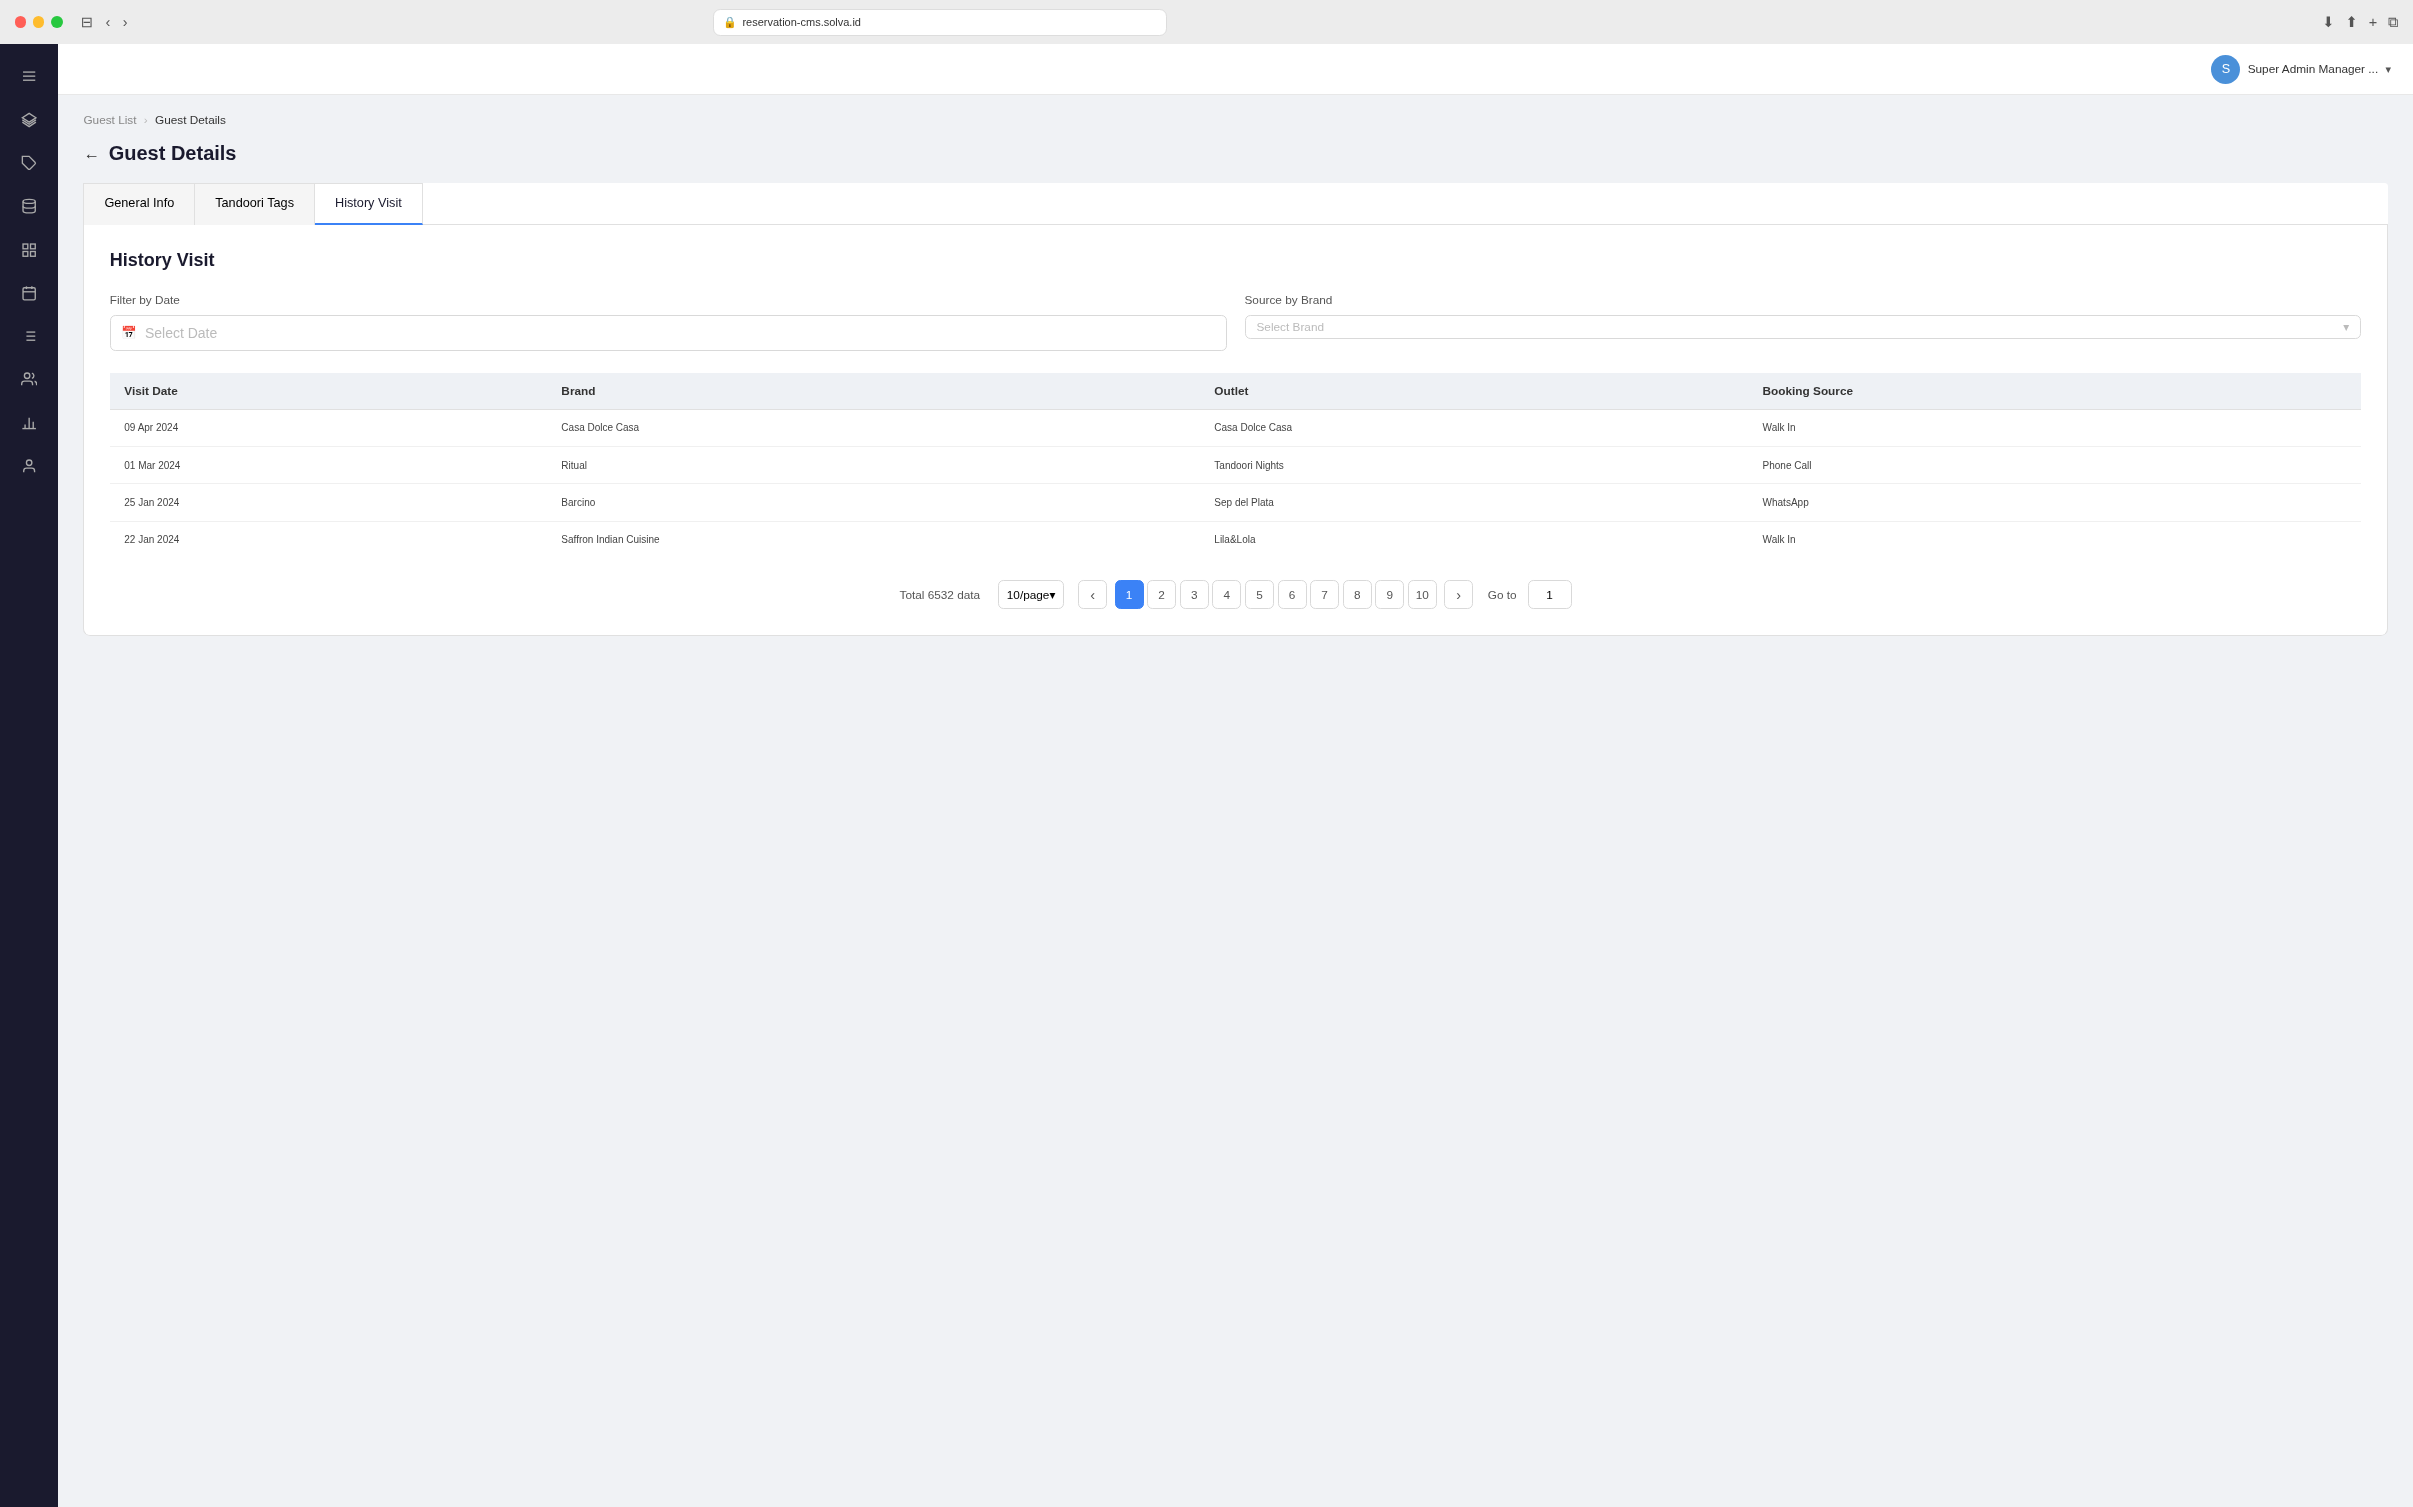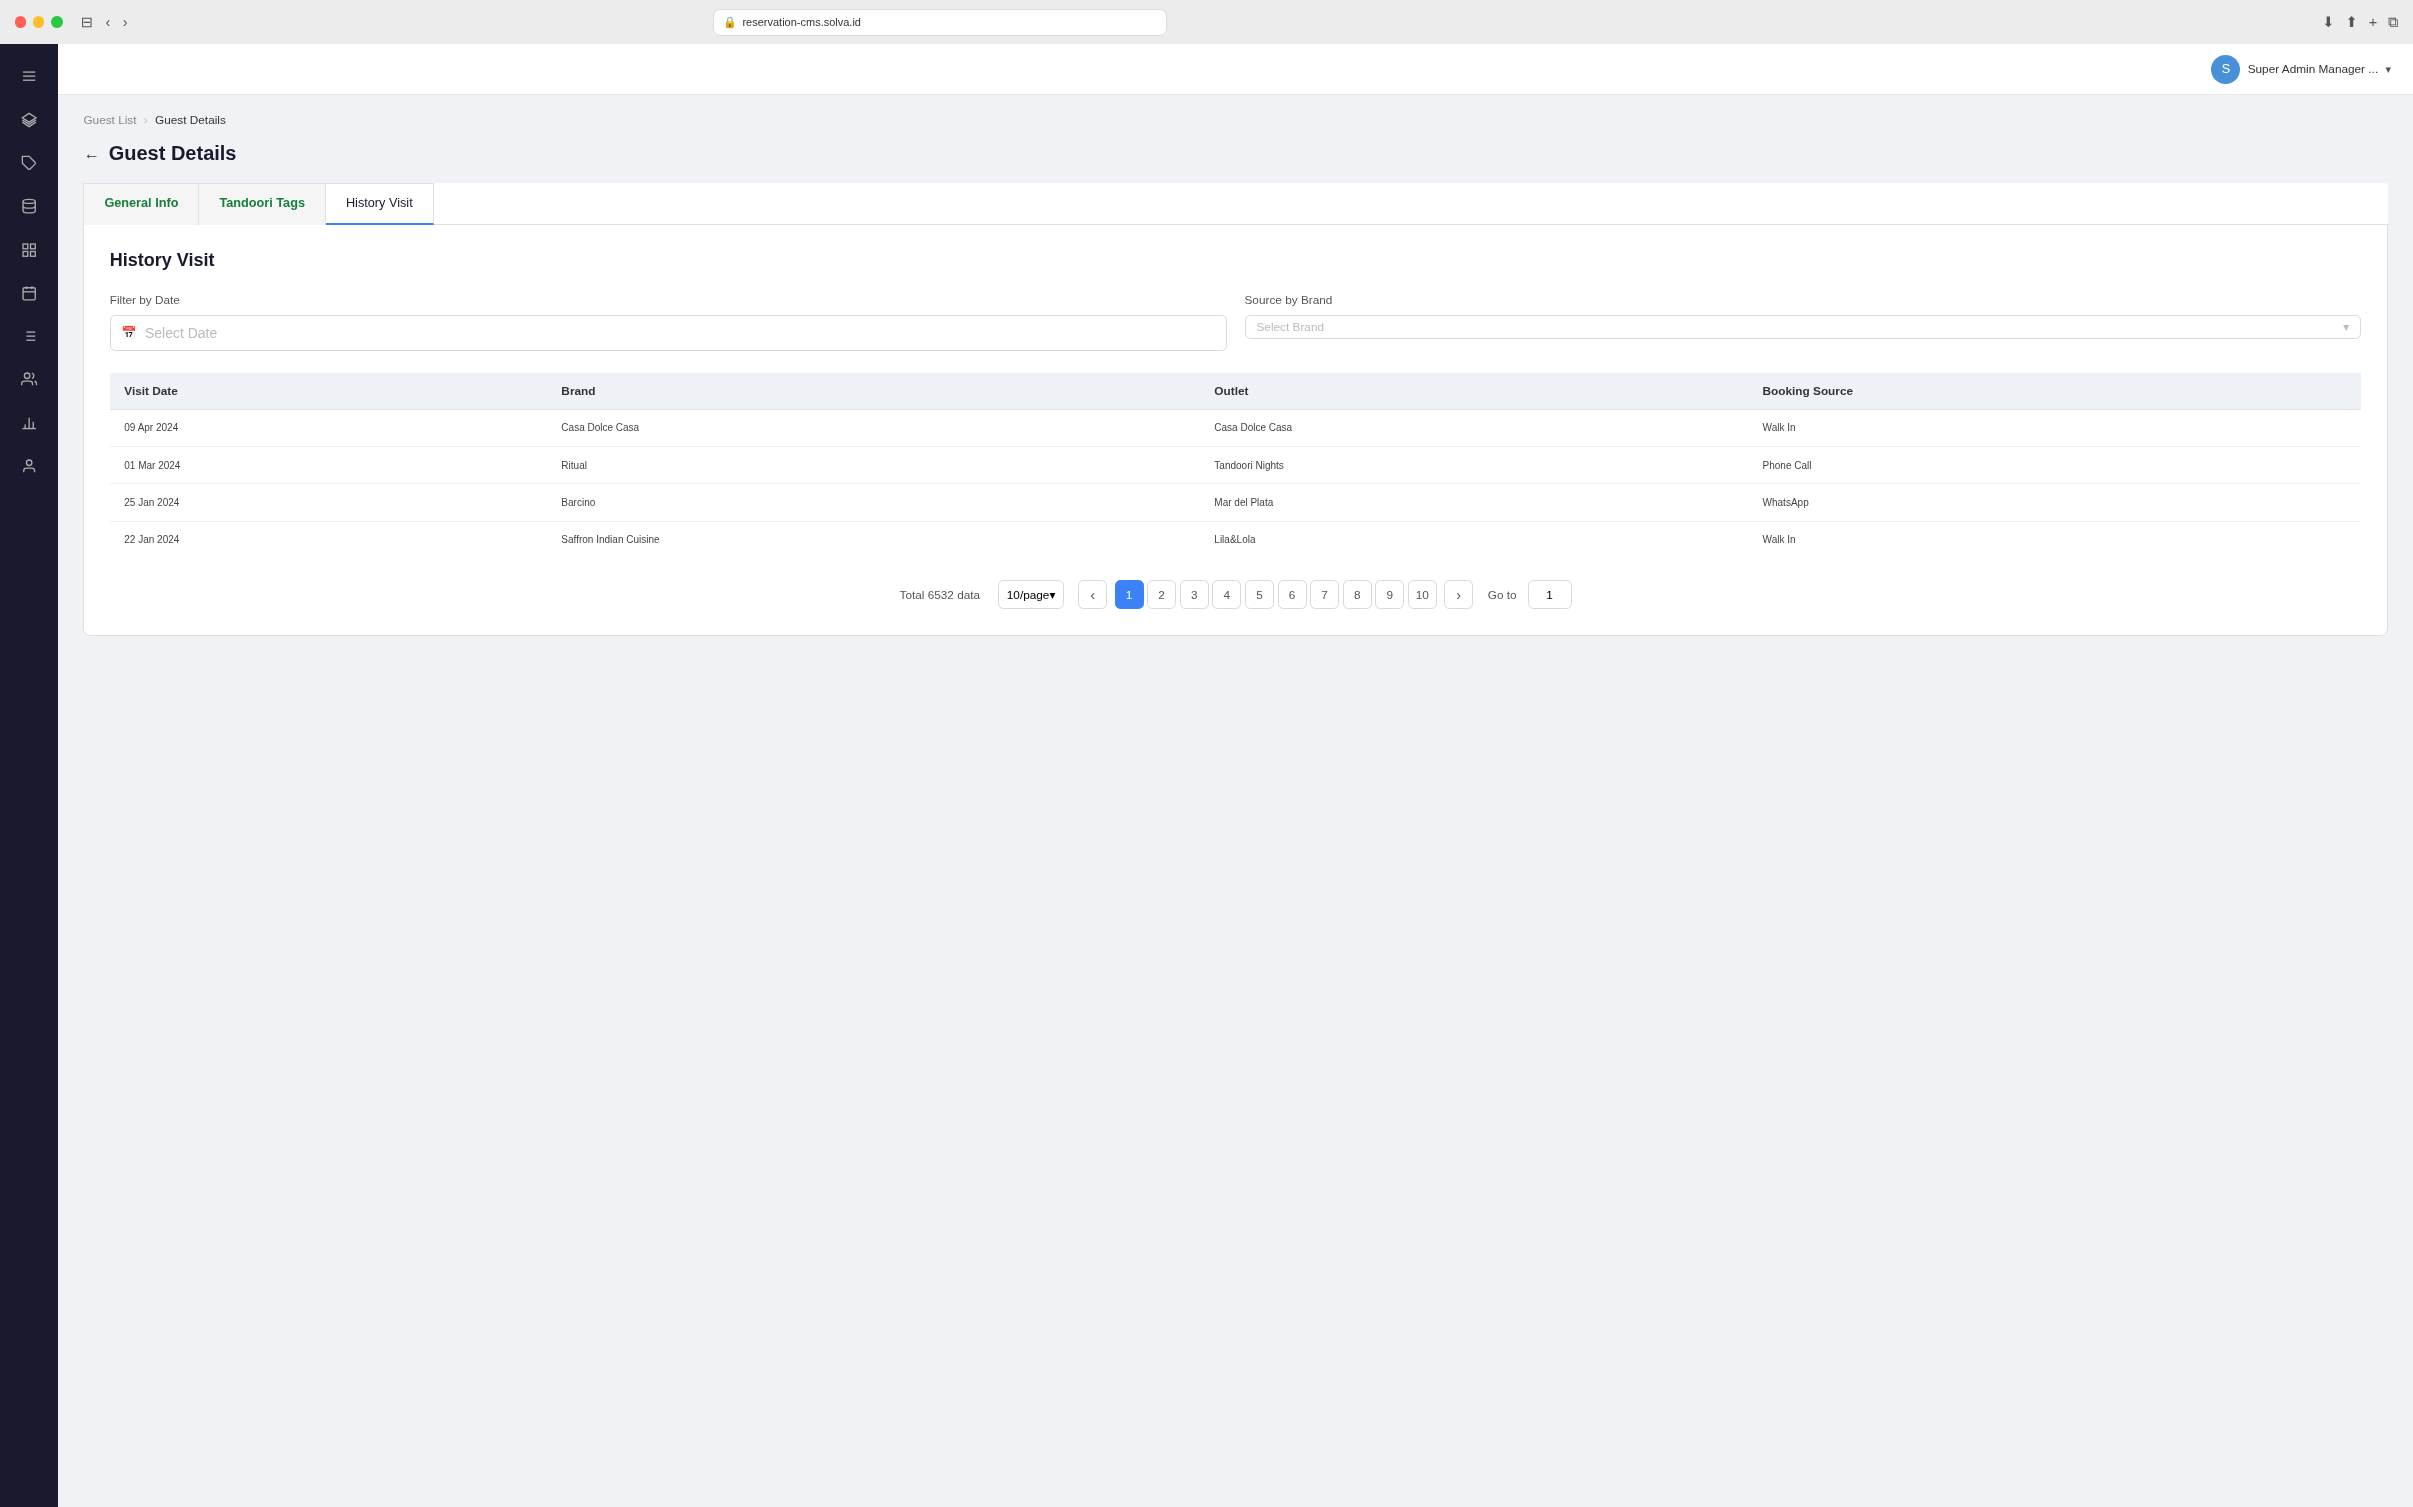--- a/index.html
+++ b/index.html
@@ -95,28 +95,27 @@
     
     .page-header { display: flex; align-items: center; gap: 9px; margin-bottom: 18px; }
     .back-btn { color: #333; cursor: pointer; font-size: 16.3px; }
     .page-title { font-size: 20px; font-weight: 600; color: #1a1a2e; }
 
     
     .tabs-bar { display: flex; gap: 0; border-bottom: 0.9px solid #e0e0e0; margin-bottom: 0; background: white; border-radius: 3.6px 3.6px 0 0; }
     .tab {
       padding: 12.7px 20px;
       font-size: 12.7px;
-      color: #15803d;
+      color: #000000;
       cursor: pointer;
       border-bottom: 2.7px solid transparent;
       margin-bottom: -0.9px;
       background: #f5f5f5;
       border: 0.9px solid #e0e0e0;
       border-bottom: none;
-      font-weight: bold;
     }
     .tab:not(:first-child) { border-left: none; }
     .tab.active { background: white; color: #1a1a2e; font-weight: 500; border-bottom: 2.7px solid #3b82f6; }
 
     
     .card {
       background: white;
       border-radius: 0 0 7.3px 7.3px;
       padding: 25.4px;
       border: 0.9px solid #e0e0e0;
@@ -418,21 +417,21 @@
                 </tr>
                 <tr>
                   <td>01 Mar 2024</td>
                   <td>Ritual</td>
                   <td>Tandoori Nights</td>
                   <td>Phone Call</td>
                 </tr>
                 <tr>
                   <td>25 Jan 2024</td>
                   <td>Barcino</td>
-                  <td>Mar del Plata</td>
+                  <td>Sep del Plata</td>
                   <td>WhatsApp</td>
                 </tr>
                 <tr>
                   <td>22 Jan 2024</td>
                   <td>Saffron Indian Cuisine</td>
                   <td>Lila&amp;Lola</td>
                   <td>Walk In</td>
                 </tr>
               </tbody>
           </table>

